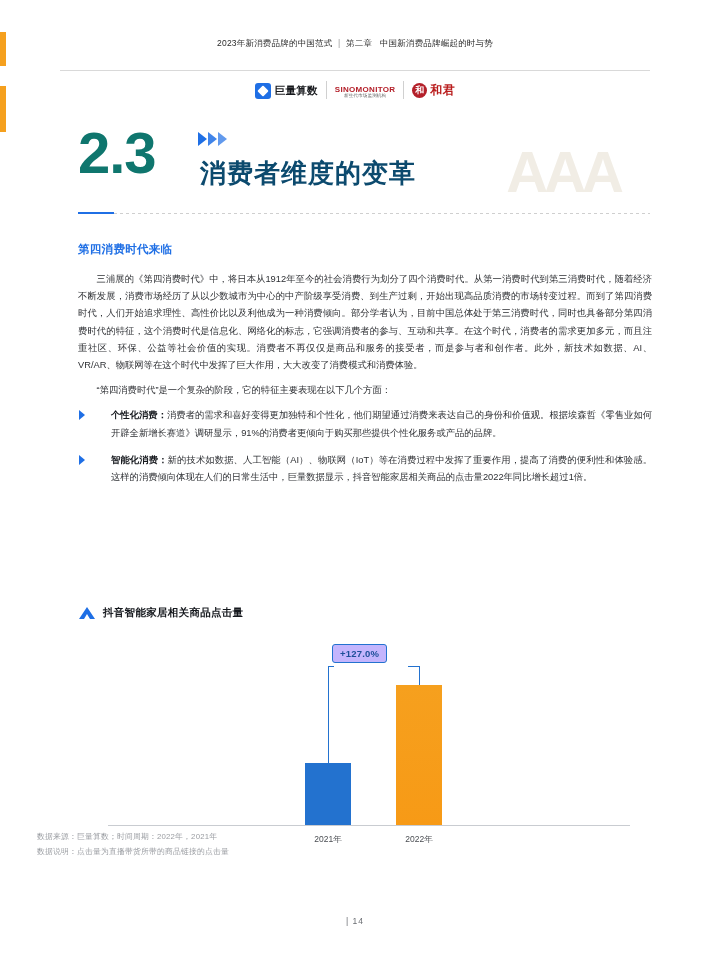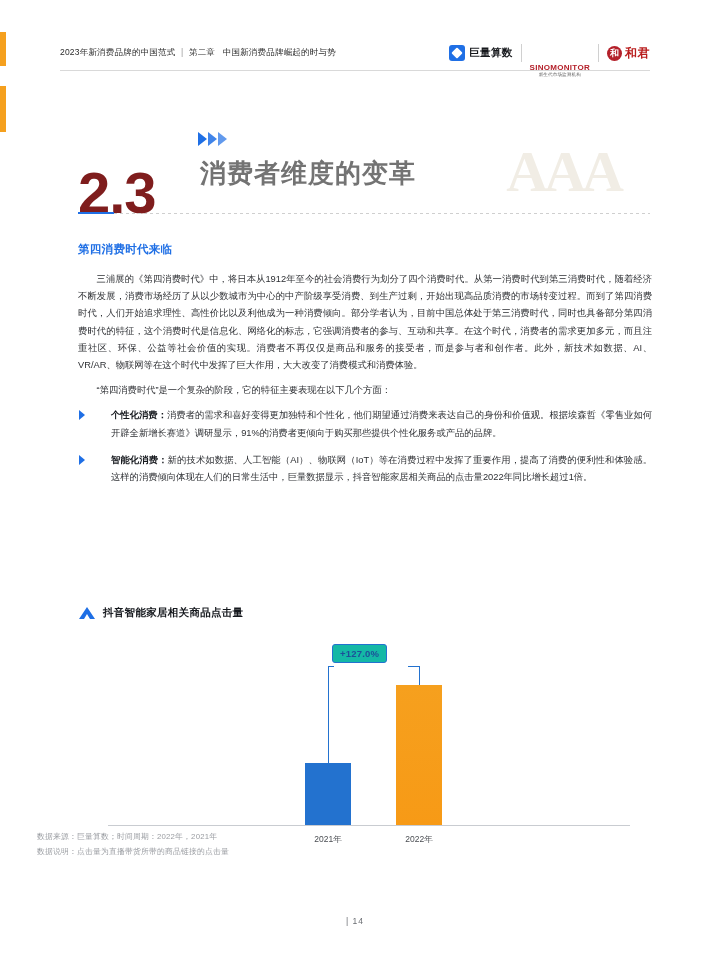--- a/index.html
+++ b/index.html
@@ -14,28 +14,28 @@
     position: relative;
     width: 710px; height: 956px;
     background: #ffffff;
     padding: 0;
   }
   
   .header {
     position: absolute;
     top: 38px; left: 60px; right: 60px;
     height: 30px;
-    display: flex; align-items: center; justify-content: space-between;
+    display: flex; align-items: center; justify-content: space-between; flex-direction: column;
   }
   .header-left {
     font-size: 8.5px; color: #2b2b2b; letter-spacing: .2px;
     white-space: nowrap;
   }
   .header-left .sep { color: #999; margin: 0 3px; }
-  .header-right { display: flex; align-items: center; gap: 0px; }
+  .header-right { display: flex; align-items: flex-end; gap: 0px; }
   .brand-chip {
     display: flex; align-items: center; gap: 4px;
   }
   .brand-diamond {
     width: 16px; height: 16px; background: #1f6fe5;
     border-radius: 3px; position: relative;
   }
   .brand-diamond::after{
     content:""; position:absolute; left:4px; top:4px;
     width:8px; height:8px; background:#fff;
@@ -64,48 +64,48 @@
     position:absolute; left:0; width:6px; background:#f5a01e;
   }
   .tab1 { top:32px; height:34px; }
   .tab2 { top:86px; height:46px; }
 
   
   .title-wrap {
     position:absolute; top:118px; left:78px; right:60px; height:92px;
   }
   .big-num {
-    font-size: 58px; font-weight: bold; color:#7f1d1d;
+    font-size: 58px; font-weight: bold; color:#0f766e;
     letter-spacing: -1px; line-height: 1;
-    position:absolute; left:0; top:6px;margin-top:40px;
+    position:absolute; left:0; top:6px;
   }
   .arrows {
     position:absolute; left:120px; top:14px;
     display:flex; gap:1px;
   }
   .arrows span {
     display:block;
     width:0;height:0;
     border-left:9px solid #1f6fe5;
     border-top:7px solid transparent;
     border-bottom:7px solid transparent;
   }
   .arrows span:nth-child(1){opacity:1}
   .arrows span:nth-child(2){opacity:.85}
   .arrows span:nth-child(3){opacity:.7}
   .chap-title {
     position:absolute; left:122px; top:38px;
-    font-size: 26px; font-weight: bold; color:#737373;
+    font-size: 26px; font-weight: bold; color:#0c4a6e;
     letter-spacing: 1px;
   }
   .watermark {
     position:absolute; right:30px; top:20px;
     font-size:58px; color:#f1ede5; font-weight:bold;
     letter-spacing:-4px;
-    font-family:Liberation Serif, serif;
+    font-family:Liberation Sans, sans-serif;
   }
   .title-rule-blue {
     position:absolute; top:212px; left:78px; width:36px; height:2px; background:#1f6fe5;
   }
   .title-rule-grey {
     position:absolute; top:213px; left:114px; right:60px; height:1px;
     background:repeating-linear-gradient(to right,#cfcfcf 0 3px, transparent 3px 6px);
   }
 
   
@@ -153,21 +153,21 @@
     background: linear-gradient(180deg,#f6a01e 0%, #f79a16 100%); }
   .xlabel {
     position:absolute; bottom:10px; font-size:8.5px; color:#4a4d52;
     text-align:center; width:70px;
   }
   .xlabel.x1 { left:215px; }
   .xlabel.x2 { left:306px; }
   .growth-badge {
     position:absolute; left:254px; top:4px;
     border:1px solid #2372cf; border-radius:3px;
-    background:#14b8a6; color:#1d4f99;
+    background:#c4b5fd; color:#1d4f99;
     font-size:9.5px; font-weight:bold;
     padding:3px 7px;
     letter-spacing:.2px;
   }
   .conn {
     position:absolute; background:#2372cf;
   }
   .conn-v-left { left:250px; top:26px; width:1px; height:130px; }
   .conn-h { left:250px; top:26px; height:1px; width:6px; }
   .conn-h2 { left:330px; top:26px; height:1px; width:11px; }

